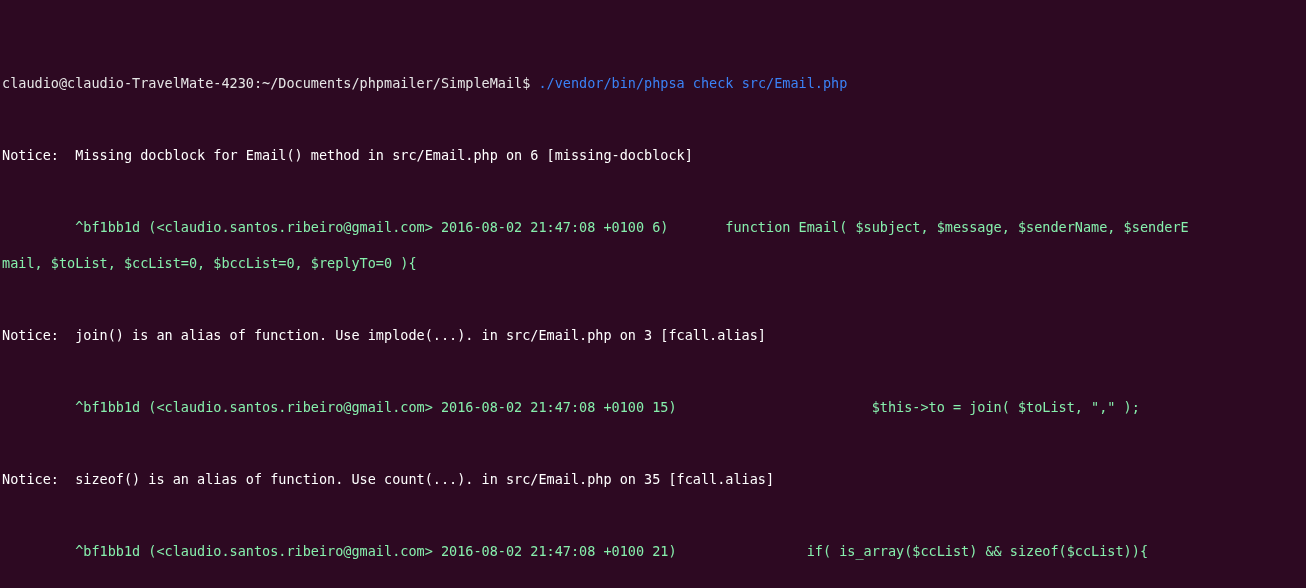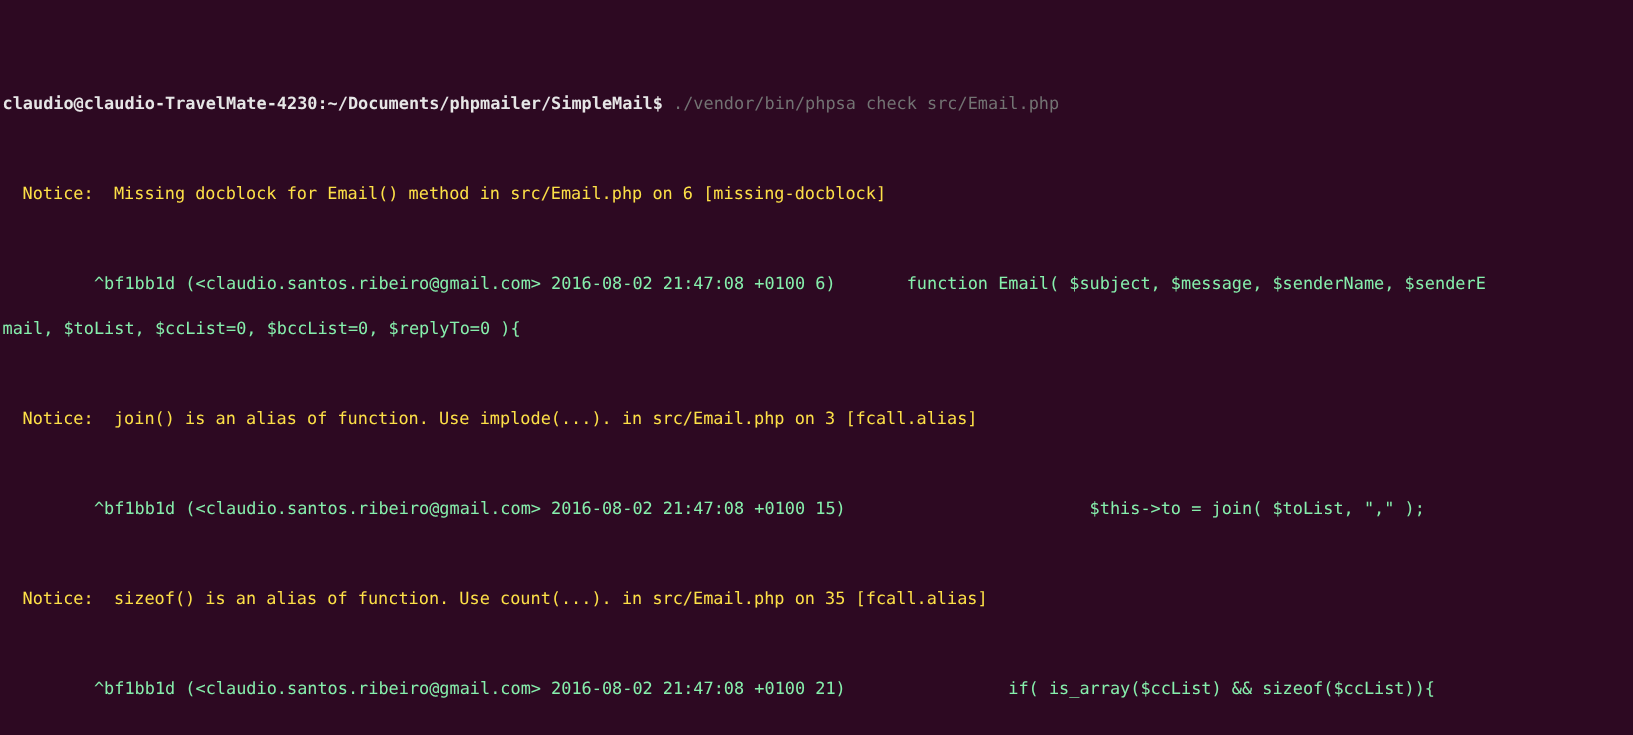--- a/index.html
+++ b/index.html
@@ -12,23 +12,23 @@
     background: #2d0922;
     font-family: "DejaVu Sans Mono", "Liberation Mono", "Courier New", monospace;
     font-size: 13.5px;
     line-height: 18px;
     color: #d4c99e;
     white-space: pre;
     padding: 2px 2px;
     cursor: text;
     position: relative;
   }
-  .prompt { color: #e6e6e6; font-weight: bold; }
-  .cmd    { color: #737373; }
-  .notice { color: #fde047; margin-left: 16px; }
+  .prompt { color: #e6e6e6; }
+  .cmd    { color: #3b82f6; }
+  .notice { color: #ffffff; }
   .blame  { color: #86efac; }
   .line   { display: block; }
   
   .cursor {
     position: absolute;
     left: 1087px;
     top: 558px;
     width: 14px;
     height: 20px;
     pointer-events: none;

